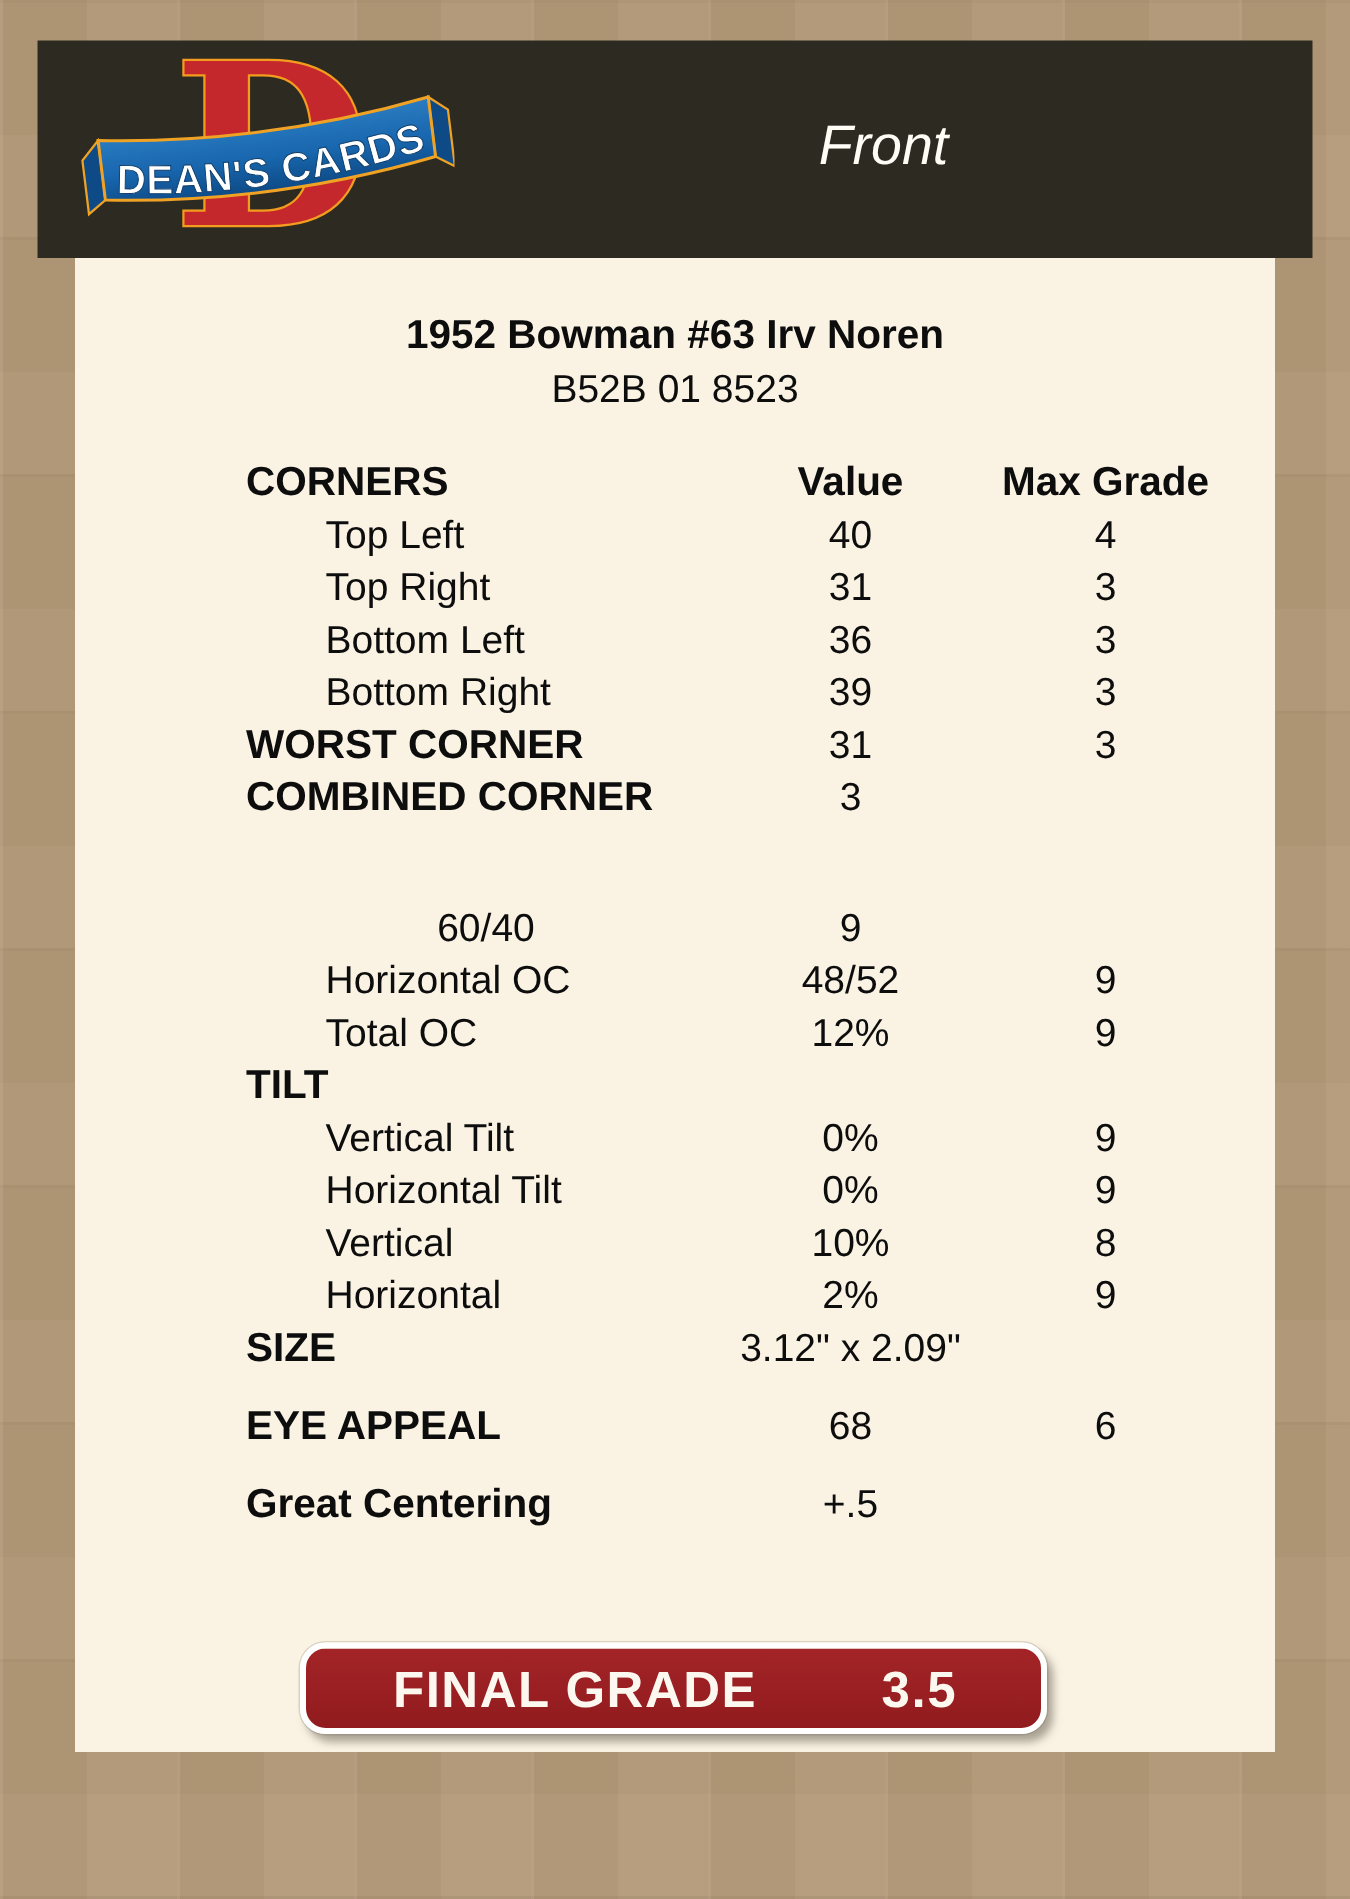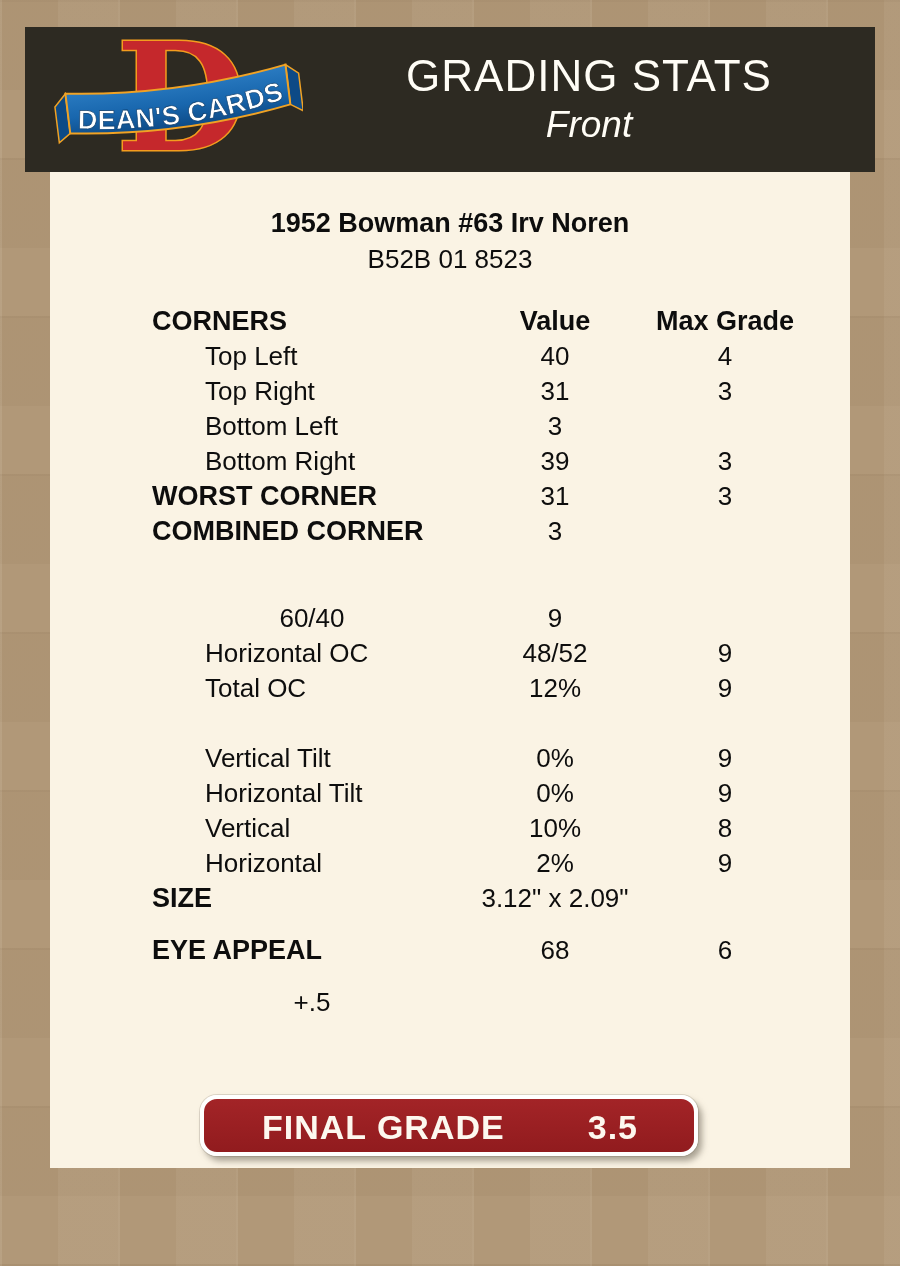--- a/index.html
+++ b/index.html
@@ -30,21 +30,21 @@
   .header-subtitle { font-size:37px; line-height:1.2;font-style:italic; }
 
   .card {
     position:absolute; left:50px; top:172px; width:800px; height:996px;
     background:#faf3e4;
     color:#0d0d0d;
   }
   .card-title { text-align:center; margin-top:34px; font-size:27px; font-weight:bold; line-height:34px; }
   .card-serial { text-align:center; font-size:26px; line-height:32px; margin-top:3px; }
 
-  .stats-table { margin-top:29px; }
+  .stats-table { margin-top:29px;padding-left:12px; }
   .row {
     display:grid; grid-template-columns:320px 166px 174px;
     padding-left:102px;
     height:35px; line-height:35px;
     font-size:26px;
   }
   .row .lbl { white-space:nowrap; }
   .row .val, .row .max { text-align:center; }
   .r-allbold { font-weight:bold; font-size:27px; }
   .r-bold .lbl { font-weight:bold; font-size:27px; }
@@ -84,21 +84,20 @@
         <path d="M236,44 L248,54 L248,92 L236,84 Z" fill="#0d4a86" stroke="#f0a224" stroke-width="1.5"></path>
         <path d="M14,46 Q125,62 236,44 L236,84 Q125,102 14,86 Z" fill="url(#ribbonGrad)" stroke="#f0a224" stroke-width="2"></path>
         <path id="logoTextPath" d="M20,82 Q125,99 232,78" fill="none"></path>
         <text font-size="27" font-weight="bold" fill="#ffffff" stroke="#0b3a68" stroke-width="0.6" font-family="'Liberation Sans', sans-serif" letter-spacing="0.5">
           <textPath href="#logoTextPath" startOffset="2">DEAN'S CARDS</textPath>
         </text>
       </g>
     </svg>
   </div>
   <div class="header-text">
-    <div class="header-title">GRADING STATS</div>
     <div class="header-subtitle">Front</div>
   </div>
 </div>
 
 <div class="card">
   <div class="card-title">1952 Bowman #63 Irv Noren</div>
   <div class="card-serial">B52B 01 8523</div>
 
   <div class="stats-table">
 
@@ -115,20 +114,21 @@
     </div>
 
     <div class="row r-sub">
       <span class="lbl">Top Right</span>
       <span class="val">31</span>
       <span class="max">3</span>
     </div>
 
     <div class="row r-sub">
       <span class="lbl">Bottom Left</span>
+      <span class="val">36</span>
       <span class="max">3</span>
     </div>
 
     <div class="row r-sub">
       <span class="lbl">Bottom Right</span>
       <span class="val">39</span>
       <span class="max">3</span>
     </div>
 
     <div class="row r-bold">
@@ -158,20 +158,21 @@
       <span class="max">9</span>
     </div>
 
     <div class="row r-sub">
       <span class="lbl">Total OC</span>
       <span class="val">12%</span>
       <span class="max">9</span>
     </div>
 
     <div class="row r-bold">
+      <span class="lbl">TILT</span>
       <span class="val"></span>
       <span class="max"></span>
     </div>
 
     <div class="row r-sub">
       <span class="lbl">Vertical Tilt</span>
       <span class="val">0%</span>
       <span class="max">9</span>
     </div>
 
@@ -200,20 +201,21 @@
       <span class="max"></span>
     </div>
 
     <div class="row r-bold r-gap">
       <span class="lbl">EYE APPEAL</span>
       <span class="val">68</span>
       <span class="max">6</span>
     </div>
 
     <div class="row r-bold r-gap">
+      <span class="lbl">Great Centering</span>
       <span class="val">+.5</span>
       <span class="max"></span>
     </div>
 
   </div>
 
   <div class="grade-btn">
     <span>FINAL GRADE</span>
     <span>3.5</span>
   </div>

